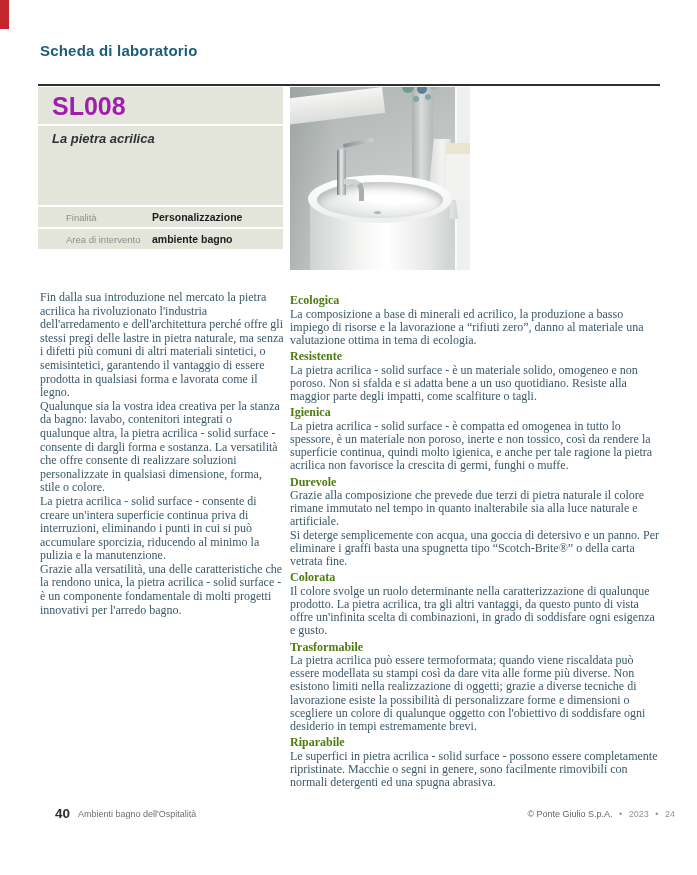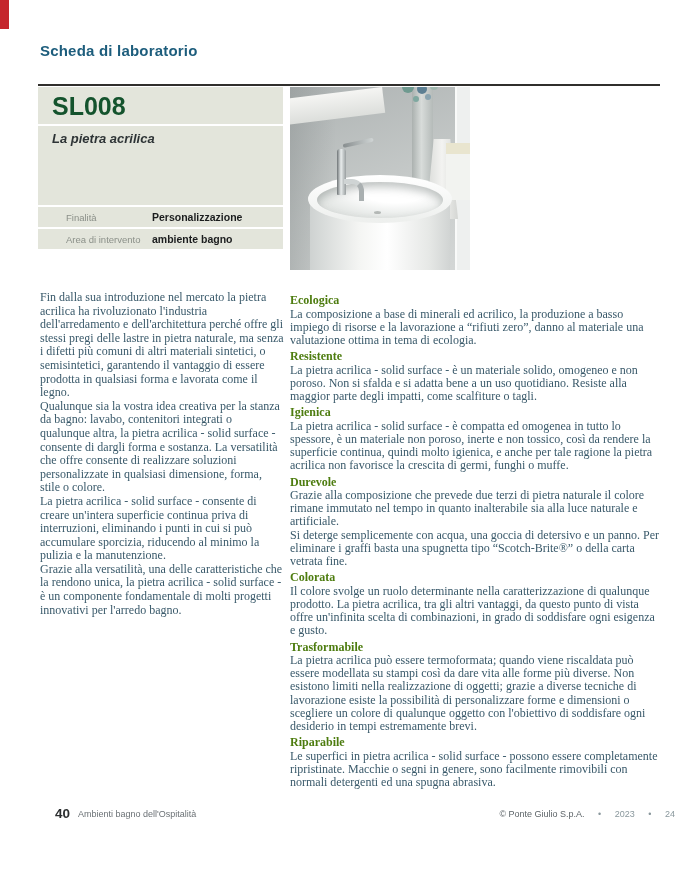--- a/index.html
+++ b/index.html
@@ -17,21 +17,21 @@
     font-size:15px;font-weight:700;color:#1d5d7c;letter-spacing:.2px;
   }
   .top-rule{position:absolute;left:38px;top:84px;width:622px;height:2px;background:#302f2c;}
 
   
   .panel{
     position:absolute;left:38px;top:87px;width:245px;height:162px;
     background:#e3e5db;display:flex;flex-direction:column;box-sizing:border-box;
   }
   .panel .code{
-    font-size:25px;font-weight:700;color:#14532d;
+    font-size:25px;font-weight:700;color:#a21caf;
     padding:6px 0 5px 14px;line-height:1.05;
   }
   .panel .divider{height:2px;background:#ffffff;}
   .panel .subtitle{
     font-size:13px;font-weight:700;font-style:italic;color:#2e3436;
     padding:5px 0 6px 14px;
   }
   .panel .spacer{flex:1;}
   .spec-row{
     border-top:2px solid #ffffff;height:20px;display:flex;align-items:center;
@@ -91,21 +91,21 @@
 
   
   .footer{
     position:absolute;left:55px;top:806px;width:620px;
     display:flex;align-items:center;
   }
   .page-number{font-size:13.5px;font-weight:700;color:#2b2e2f;}
   .book-title{font-size:9px;color:#6b7175;margin-left:8px;}
   .footer-right{margin-left:auto;font-size:9px;color:#5d6468;}
   .footer-right .lite{color:#8a989d;}
-  .footer-right span{margin-left:11px;}
+  .footer-right span{margin-left:4px;}
 </style>
 </head>
 <body>
 
 <div class="corner-mark"></div>
 
 <div class="page-title">Scheda di laboratorio</div>
 <div class="top-rule"></div>
 
 <div class="panel">

